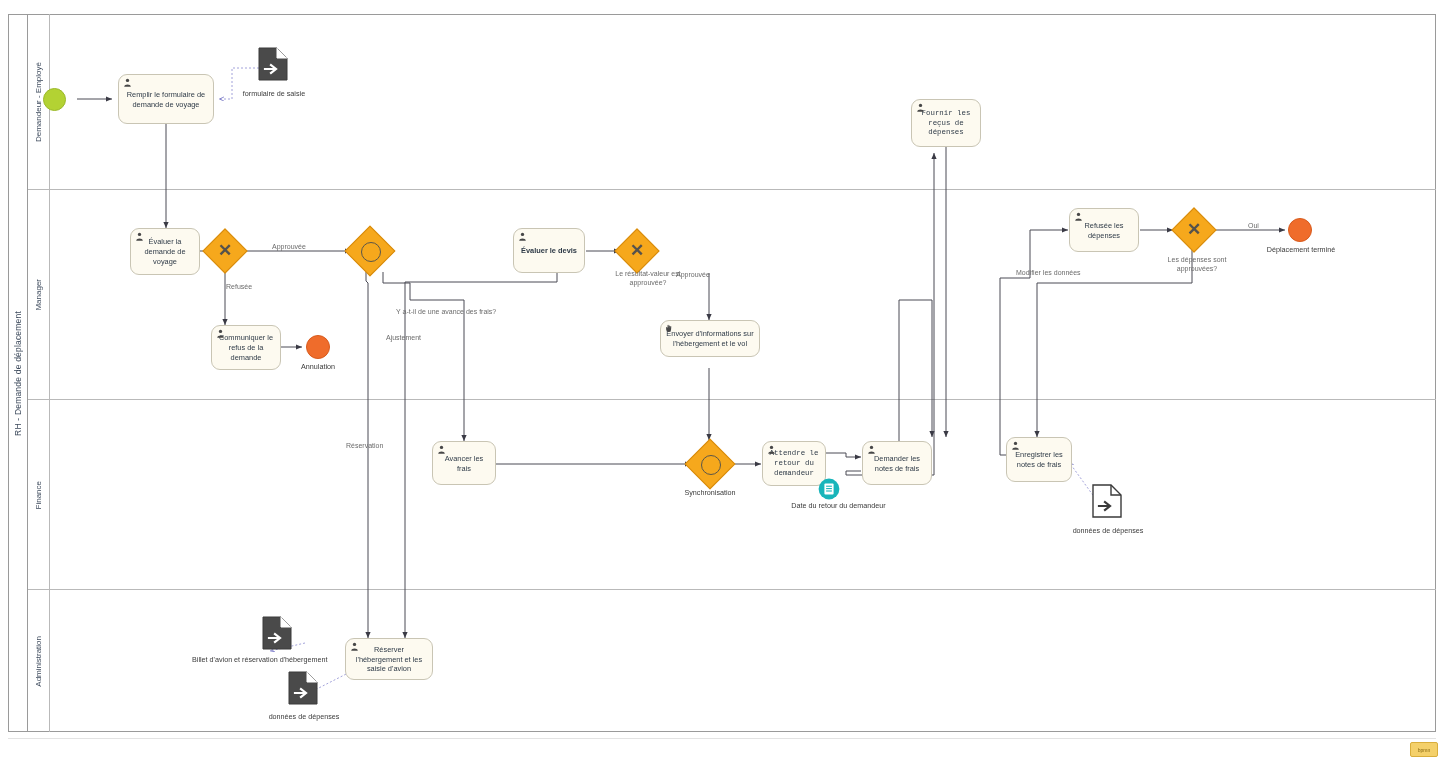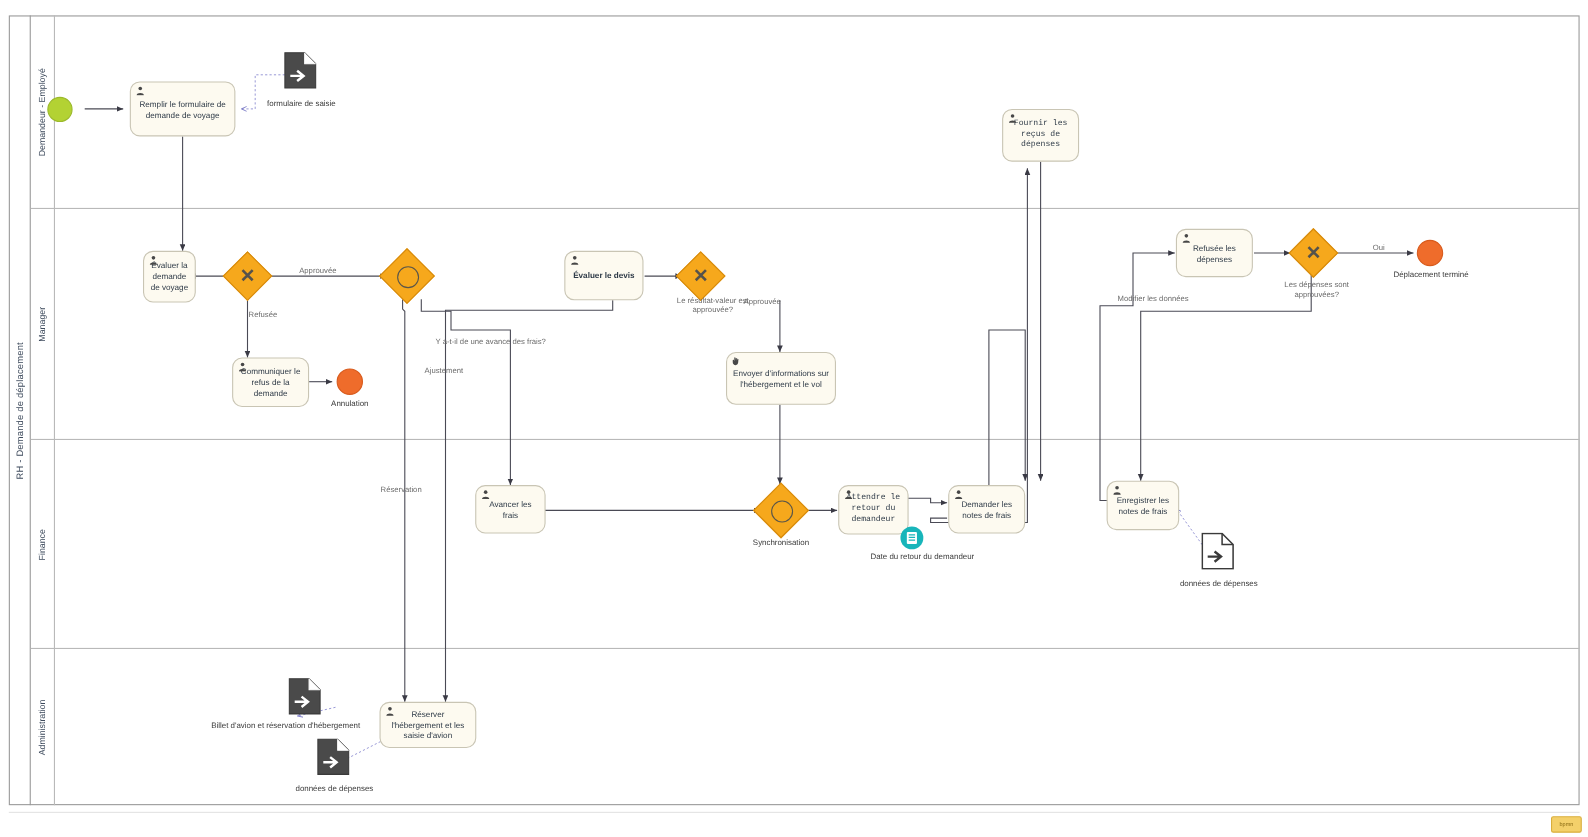--- a/index.html
+++ b/index.html
@@ -288,21 +288,21 @@
 
   <div class="dataobj" style="left:258px; top:47px;">
     <svg viewBox="0 0 30 34" width="30" height="34">
       <path d="M1,1 H19 L29,11 V33 H1 Z" fill="#4a4a4a" stroke="#3a3a3a" stroke-width="1"></path>
       <path d="M19,1 V11 H29" fill="#ffffff" stroke="#ffffff" stroke-width="1"></path>
       <path d="M7,22 H17 M13,18 L18,22 L13,26" fill="none" stroke="#ffffff" stroke-width="2.2" stroke-linecap="square"></path>
     </svg>
   </div>
   <div class="shape-label" style="left:232px; top:89px; width:84px;">formulaire de saisie</div>
 
-  <div class="task" style="left:130px; top:228px; width:48px; height:47px;">
+  <div class="task" style="left:130px; top:228px; width:70px; height:47px;">
     <span class="ticon">
       <svg viewBox="0 0 12 12" width="9" height="9">
           <circle cx="6" cy="3.2" r="2.2" fill="#474747"></circle>
           <path d="M1.6 11.6 C1.6 7.8 10.4 7.8 10.4 11.6 Z" fill="#474747"></path>
         </svg>
     </span>
     <span class="tlabel">Évaluer la demande de voyage</span>
   </div>
 
   <div class="gw" style="left:209px; top:235px;"></div>
@@ -340,21 +340,21 @@
     </span>
     <span class="tlabel">Évaluer le devis</span>
   </div>
 
   <div class="gw" style="left:621px; top:235px;"></div>
   <div class="gw-x" style="left:630px; top:242px; font-size:17px; line-height:17px;">✕</div>
 
   <div class="edge-label" style="left:608px; top:270px; width:80px; white-space:normal; text-align:center; line-height:1.25;">Le résultat-valeur est approuvée?</div>
   <div class="edge-label" style="left:676px; top:271px;">Approuvée</div>
 
-  <div class="task" style="left:660px; top:320px; width:100px; height:48px;align-items:center;">
+  <div class="task" style="left:660px; top:320px; width:100px; height:37px;align-items:center;">
     <span class="ticon">
       <svg viewBox="0 0 12 12" width="9" height="9">
           <path d="M1.5,7 L1.5,4.6 C1.5,3.8 2.6,3.7 2.9,4.4 L3.4,5.6 L3.4,1.6 C3.4,0.7 4.8,0.7 4.8,1.6 L4.8,5.1 L5.1,2.4 C5.2,1.6 6.5,1.7 6.5,2.5 L6.6,5.3 L7.1,3.3 C7.3,2.5 8.5,2.7 8.4,3.5 L8.1,7.2 C8,9 7,10.6 5,10.6 C3,10.6 1.5,9 1.5,7 Z" fill="#474747"></path>
         </svg>
     </span>
     <span class="tlabel">Envoyer d'informations sur l'hébergement et le vol</span>
   </div>
 
   <div class="task" style="left:911px; top:99px; width:70px; height:48px;font-family:Liberation Mono, monospace;">
     <span class="ticon">

